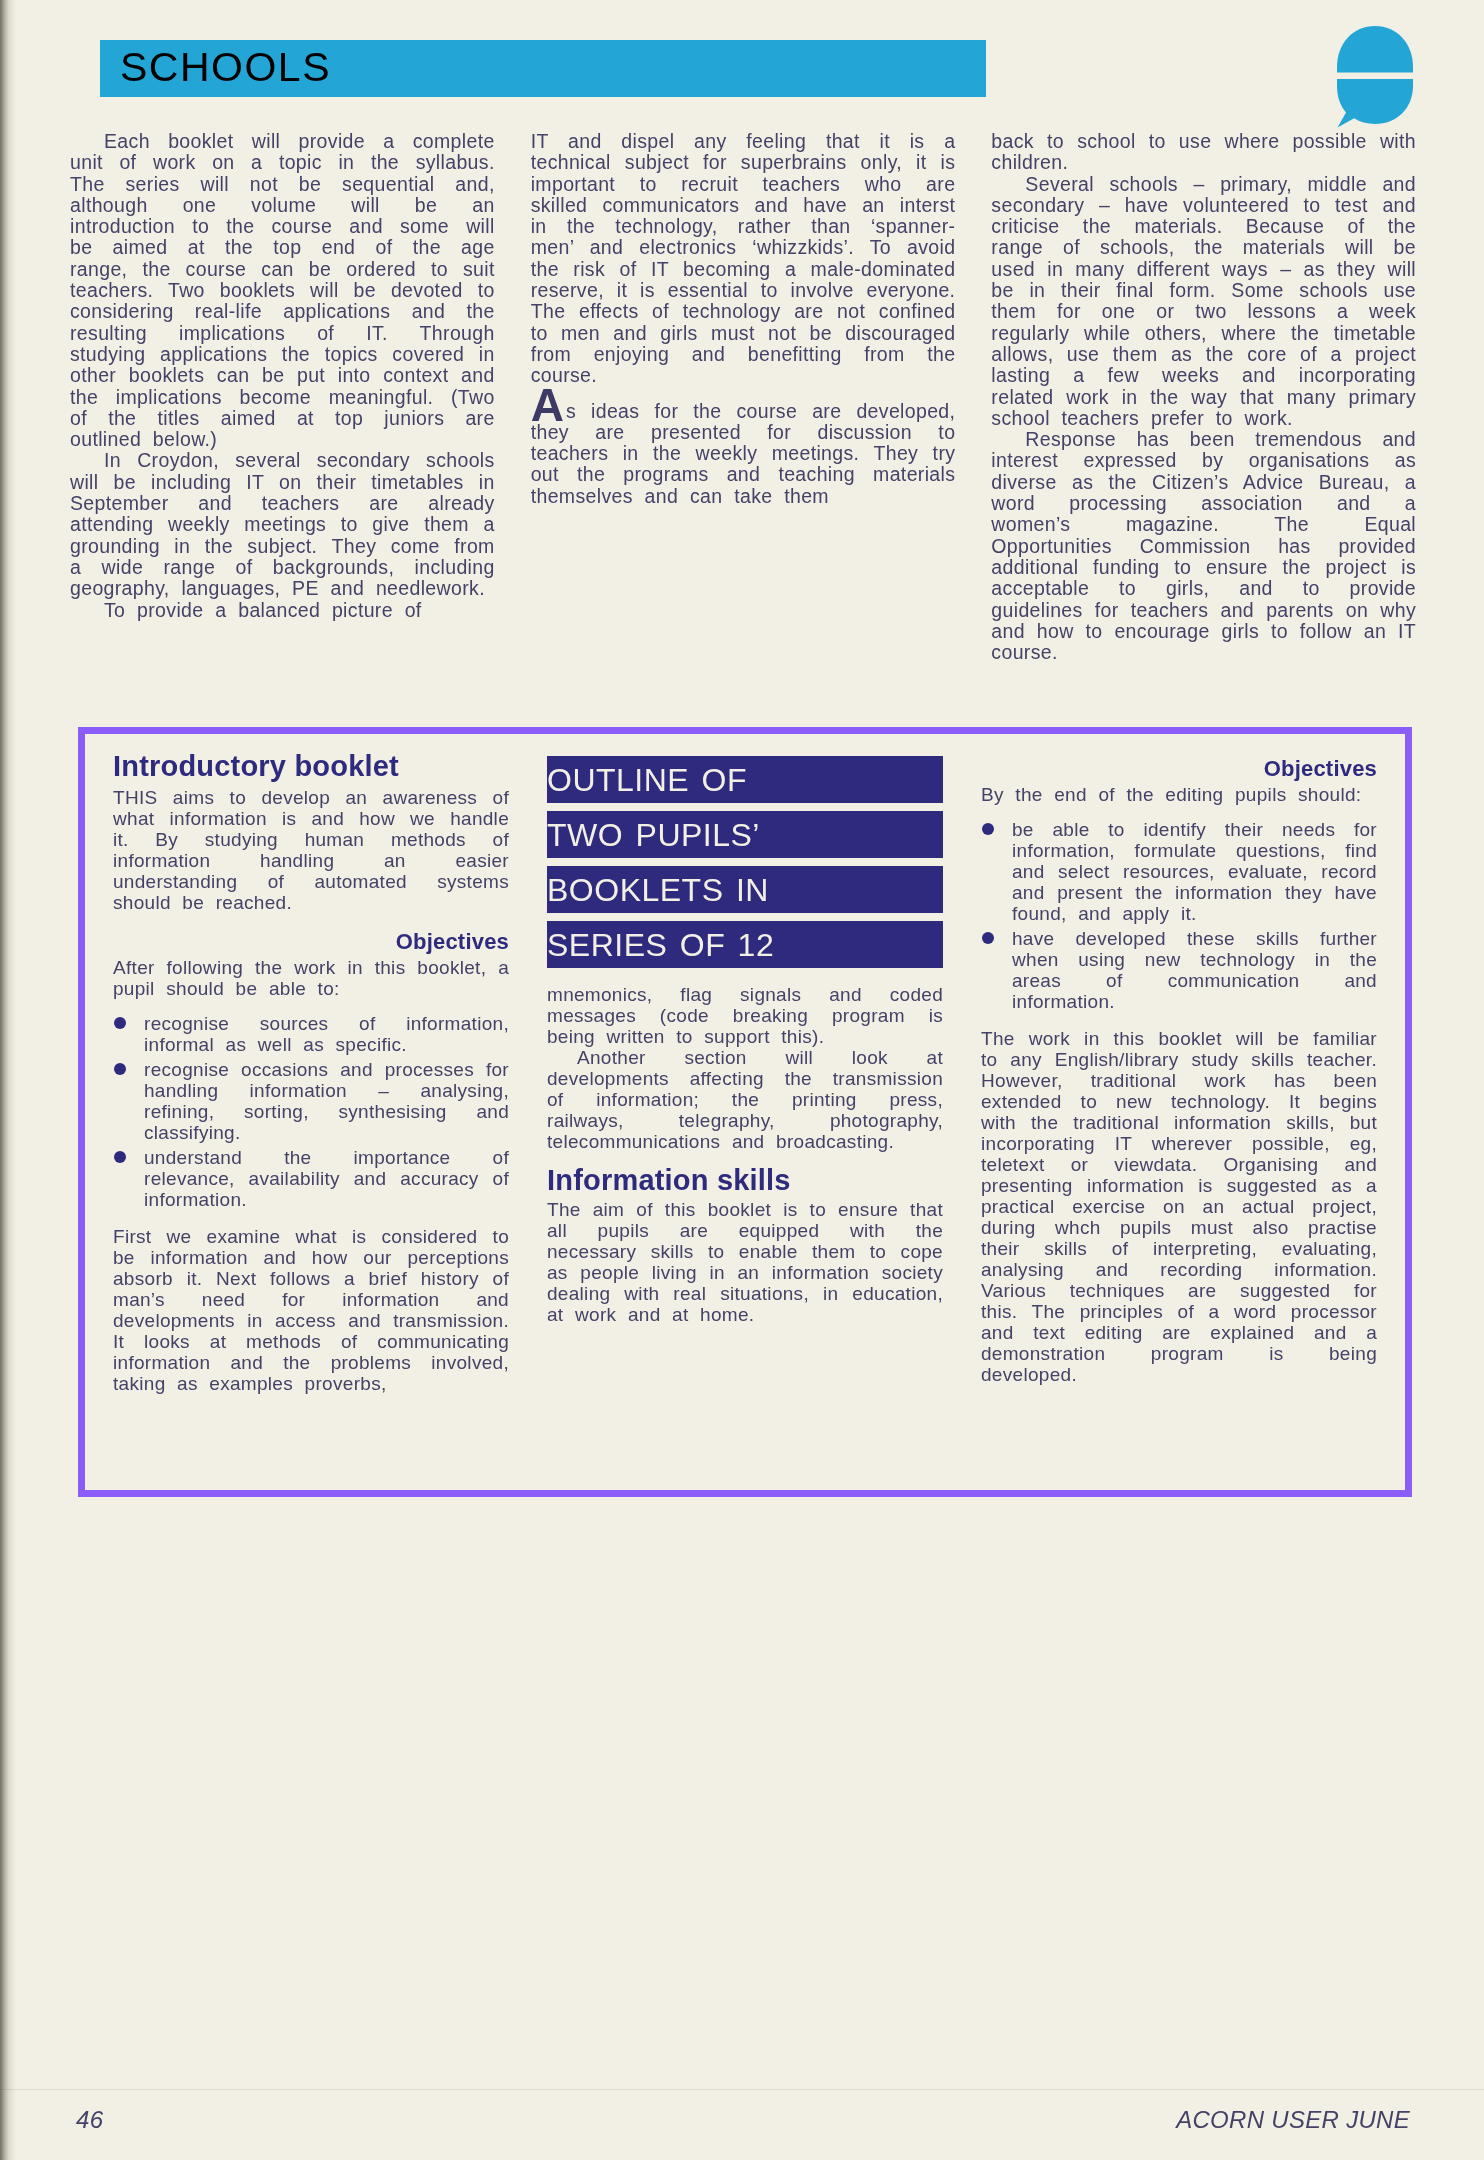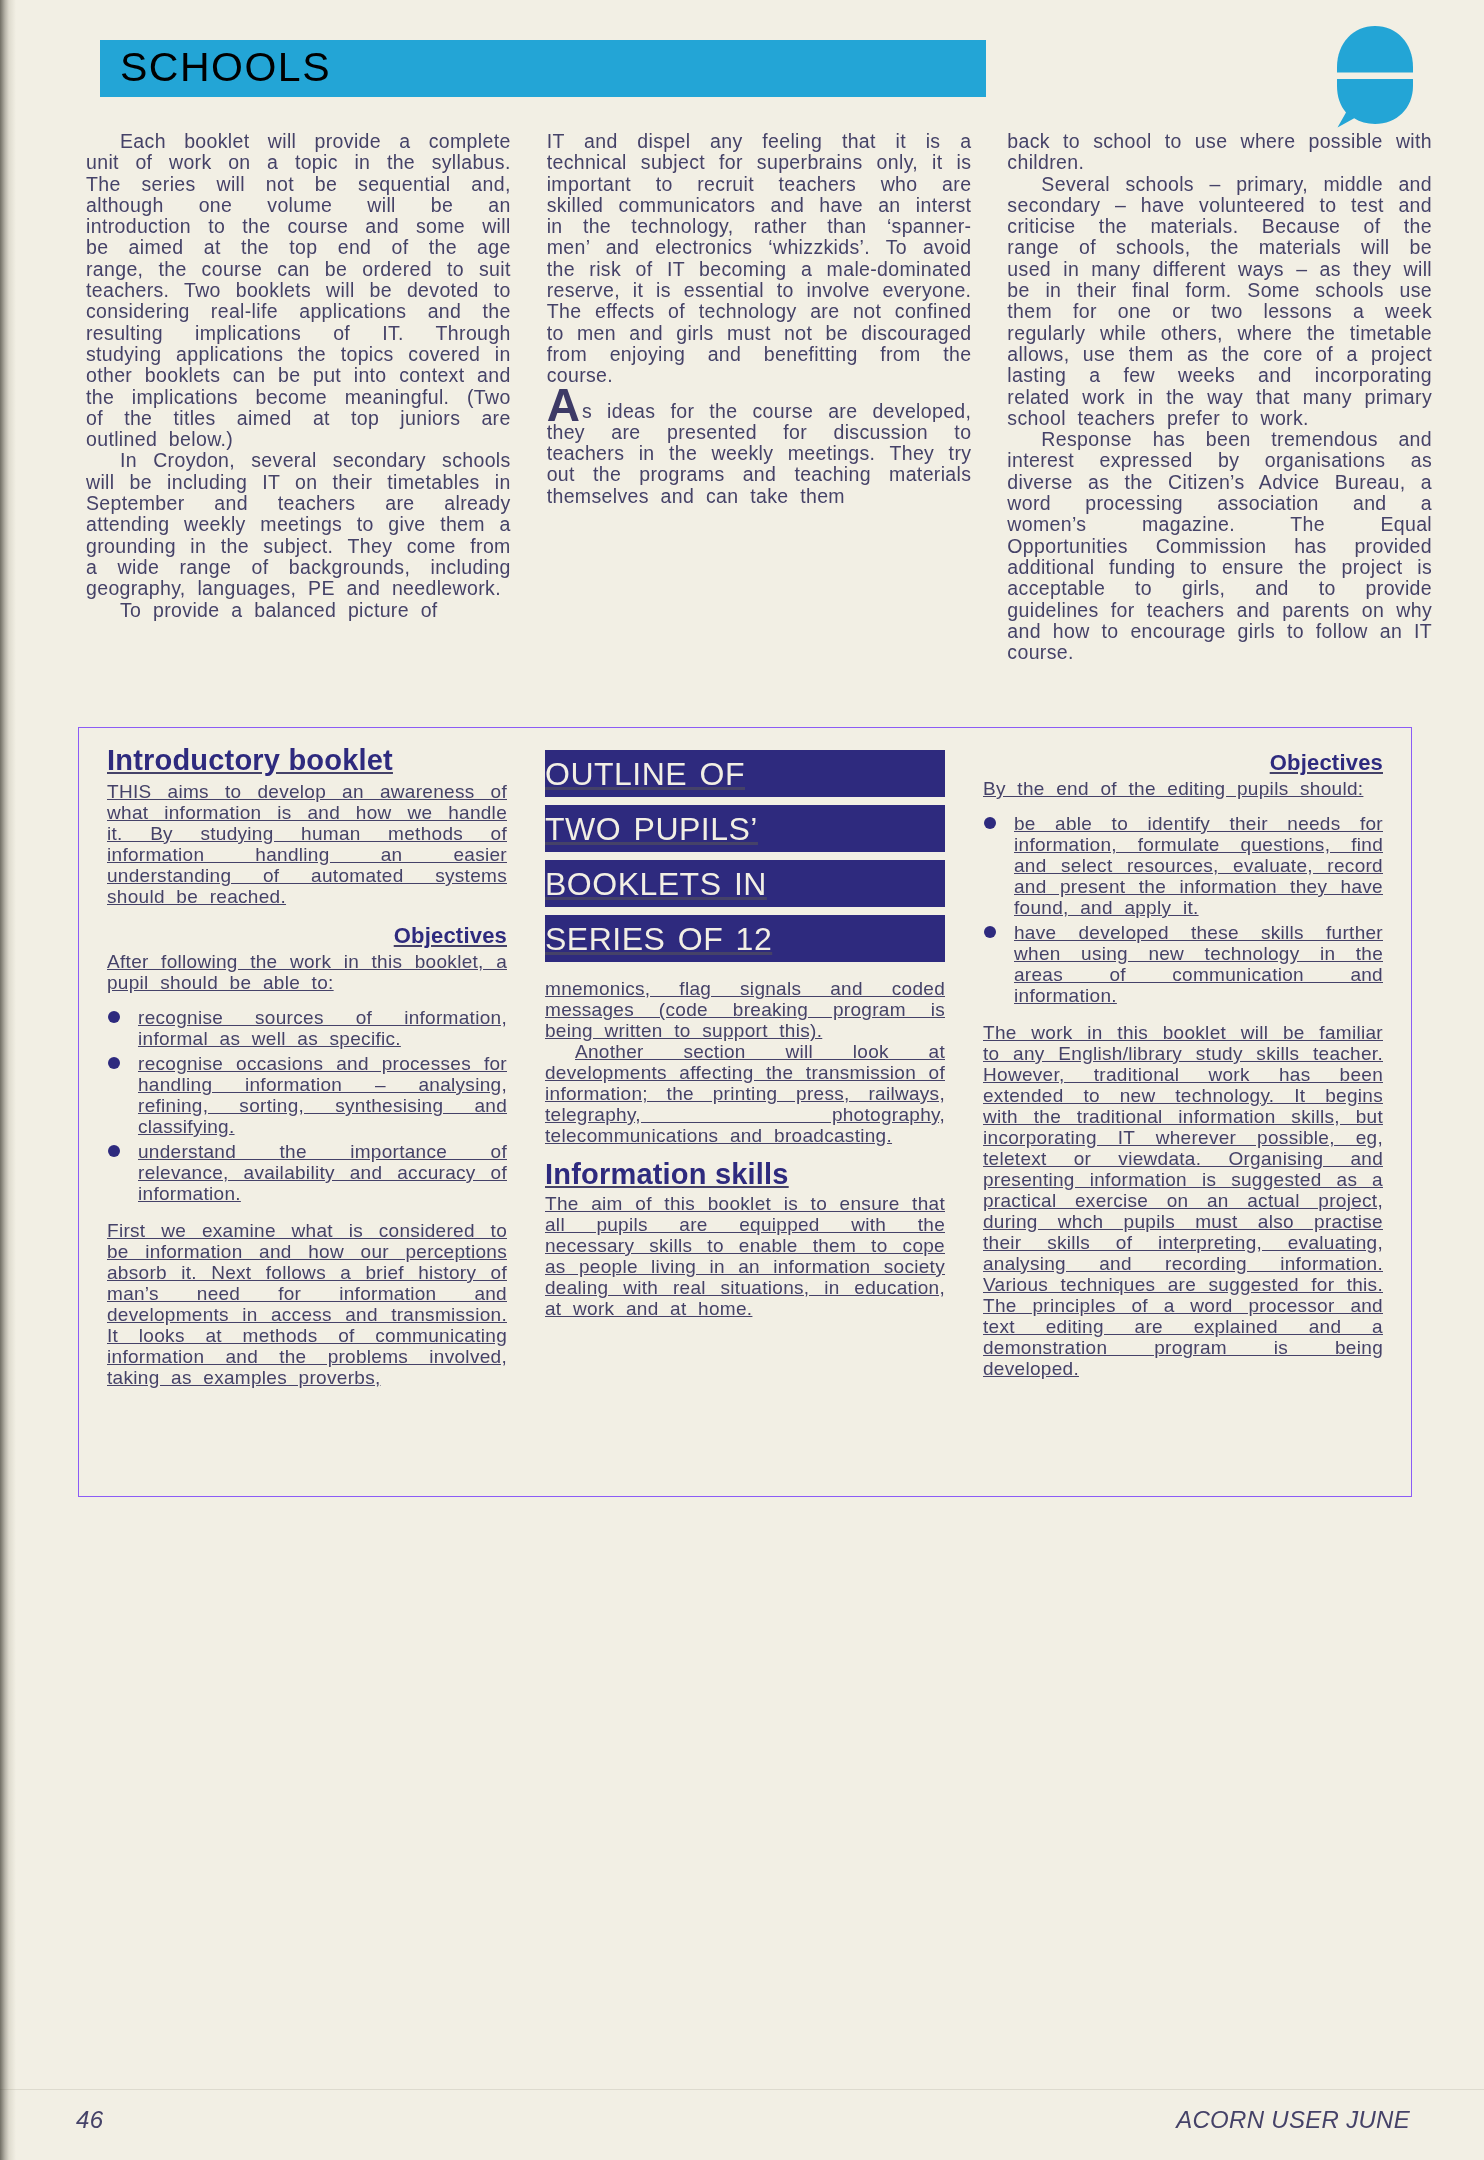--- a/index.html
+++ b/index.html
@@ -29,40 +29,40 @@
   }
   .header-title {
     position:absolute; left:20px; top:50%; transform:translateY(-53%);
     font-size:41px; letter-spacing:1.5px; font-weight:400; color:#000000;
   }
   .owl { position:absolute; top:24px; right:62px; width:94px; height:104px; }
 
   
   .article {
     position:absolute; left:70px; top:131px; width:1346px;
-    display:flex; gap:36px;margin-left:16px;
+    display:flex; gap:36px;
   }
   .acol {
     flex:1; font-size:19.5px; line-height:21.3px; text-align:justify;
     word-spacing:6px; letter-spacing:.35px; hyphens:auto;
   }
   .acol p { margin:0; }
   .p-indent { text-indent:34px; }
   .dropcap-para { margin-top:14px !important; }
   .dropcap {
     font-size:46px; font-weight:700; line-height:0; letter-spacing:0;
     position:relative; top:3px; margin-right:2px; color:#3d3a66;
   }
 
   
   .feature-box {
     position:absolute; left:78px; top:727px; width:1334px; min-height:770px;
-    border:1px solid #8b5cf6;
+    border:7px solid #8b5cf6;
     padding:20px 28px 26px;
-    display:flex; gap:38px;text-decoration:underline;
+    display:flex; gap:38px;
   }
   .fcol {
     flex:1; font-size:19px; line-height:21px; text-align:justify;
     word-spacing:6px; letter-spacing:.3px; hyphens:auto;
   }
   .fcol p { margin:0; }
   .p-indent2 { text-indent:30px; }
   .box-title {
     font-size:29px; font-weight:700; color:#2e2a7e;
     text-align:left; word-spacing:normal; letter-spacing:.2px;

